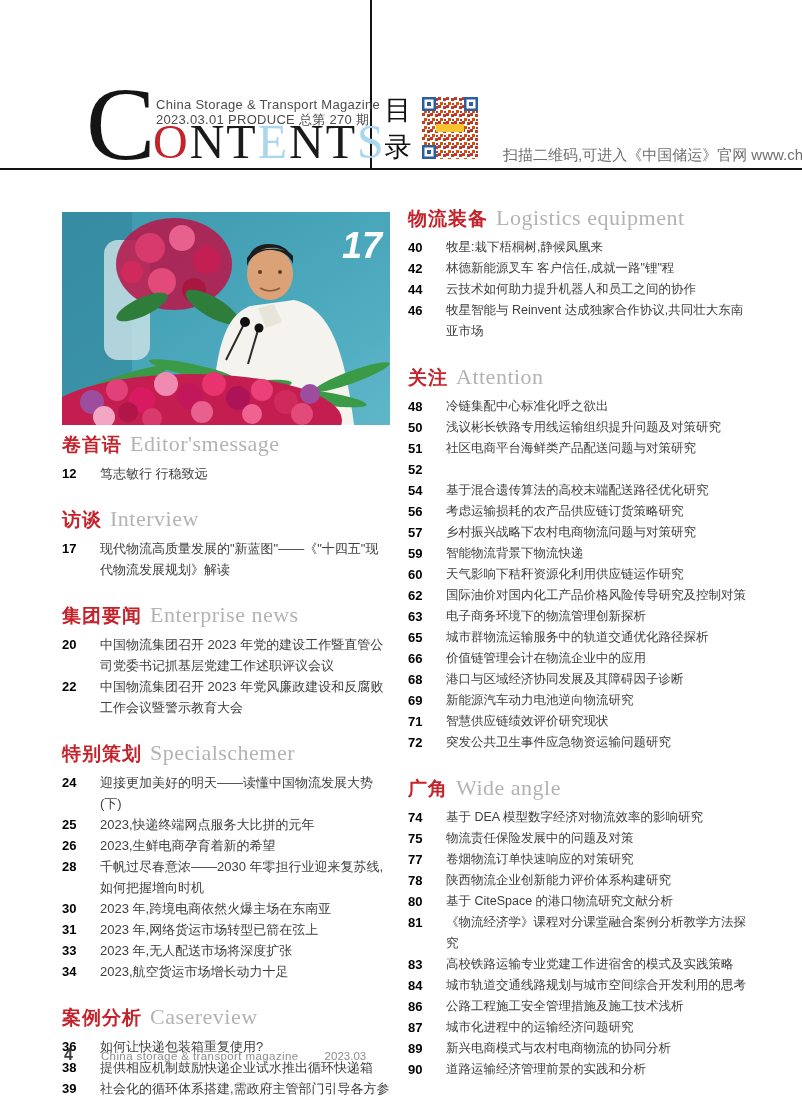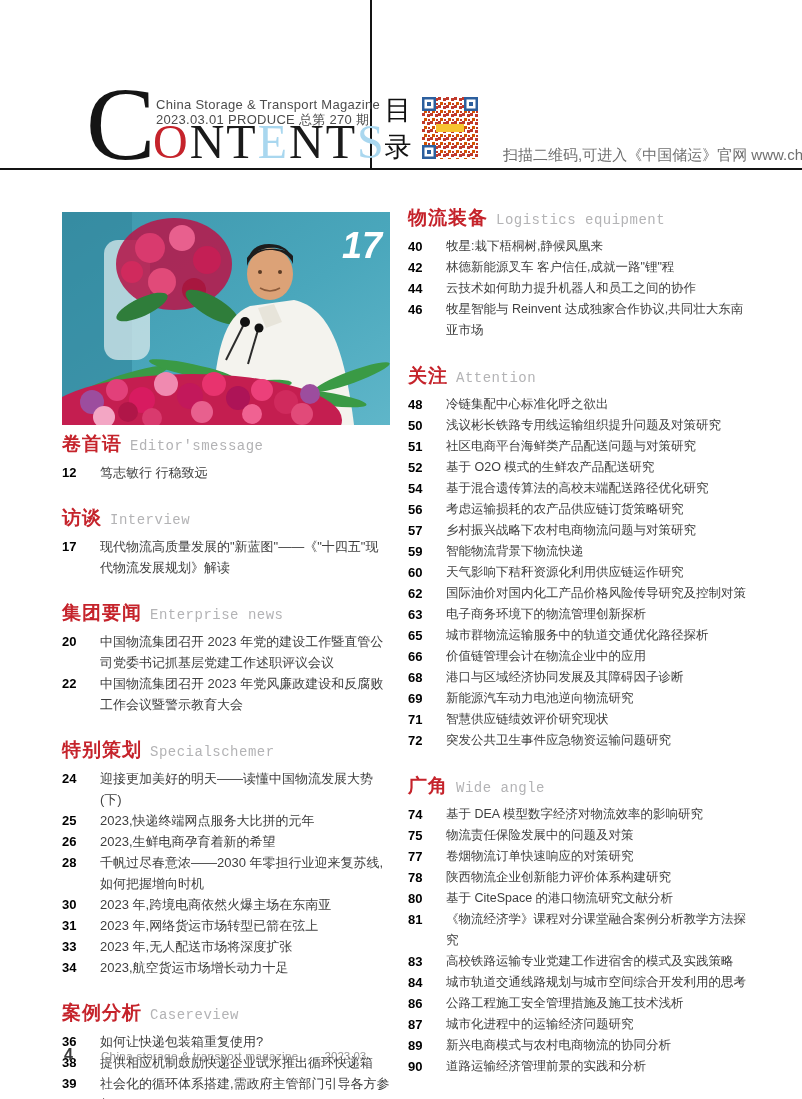--- a/index.html
+++ b/index.html
@@ -26,21 +26,21 @@
   .col-right{left:408px;top:205px;width:342px;}
 
   .photo{position:relative;width:328px;height:213px;margin-bottom:2px;overflow:hidden;}
   .photo svg{display:block;}
 
   .section{margin-top:22px;}
   .col-left .section:first-of-type{margin-top:6px;}
   .col-right .section:first-of-type{margin-top:0;}
   .sec-head{margin-bottom:5px;white-space:nowrap;}
   .sec-zh{font-size:19px;font-weight:bold;color:#c5232b;letter-spacing:1px;}
-  .sec-en{font-family:Liberation Mono, monospace;font-size:14px;color:#b3b3b5;
+  .sec-en{font-family:Liberation Serif, serif;font-size:22px;color:#b3b3b5;
           margin-left:8px;letter-spacing:.5px;}
   .item{display:flex;align-items:flex-start;}
   .pg{flex:0 0 38px;font-size:13px;font-weight:bold;color:#000000;line-height:21px;}
   .ti{flex:1;font-size:13px;color:#3e3e3e;line-height:21px;}
   .col-right .ti{font-size:12.5px;}
 
   
   .footer{position:absolute;left:64px;top:1046px;display:flex;align-items:baseline;}
   .f-num{font-size:16px;font-weight:bold;color:#3c3c3c;}
   .f-mag{margin-left:28px;font-size:11.5px;color:#8e8e8e;letter-spacing:.4px;}
@@ -278,21 +278,20 @@
         <div class="item">
           <span class="pg">50</span>
           <span class="ti">浅议彬长铁路专用线运输组织提升问题及对策研究</span>
         </div>
         <div class="item">
           <span class="pg">51</span>
           <span class="ti">社区电商平台海鲜类产品配送问题与对策研究</span>
         </div>
         <div class="item">
           <span class="pg">52</span>
-          <span class="ti">基于 O2O 模式的生鲜农产品配送研究</span>
         </div>
         <div class="item">
           <span class="pg">54</span>
           <span class="ti">基于混合遗传算法的高校末端配送路径优化研究</span>
         </div>
         <div class="item">
           <span class="pg">56</span>
           <span class="ti">考虑运输损耗的农产品供应链订货策略研究</span>
         </div>
         <div class="item">

